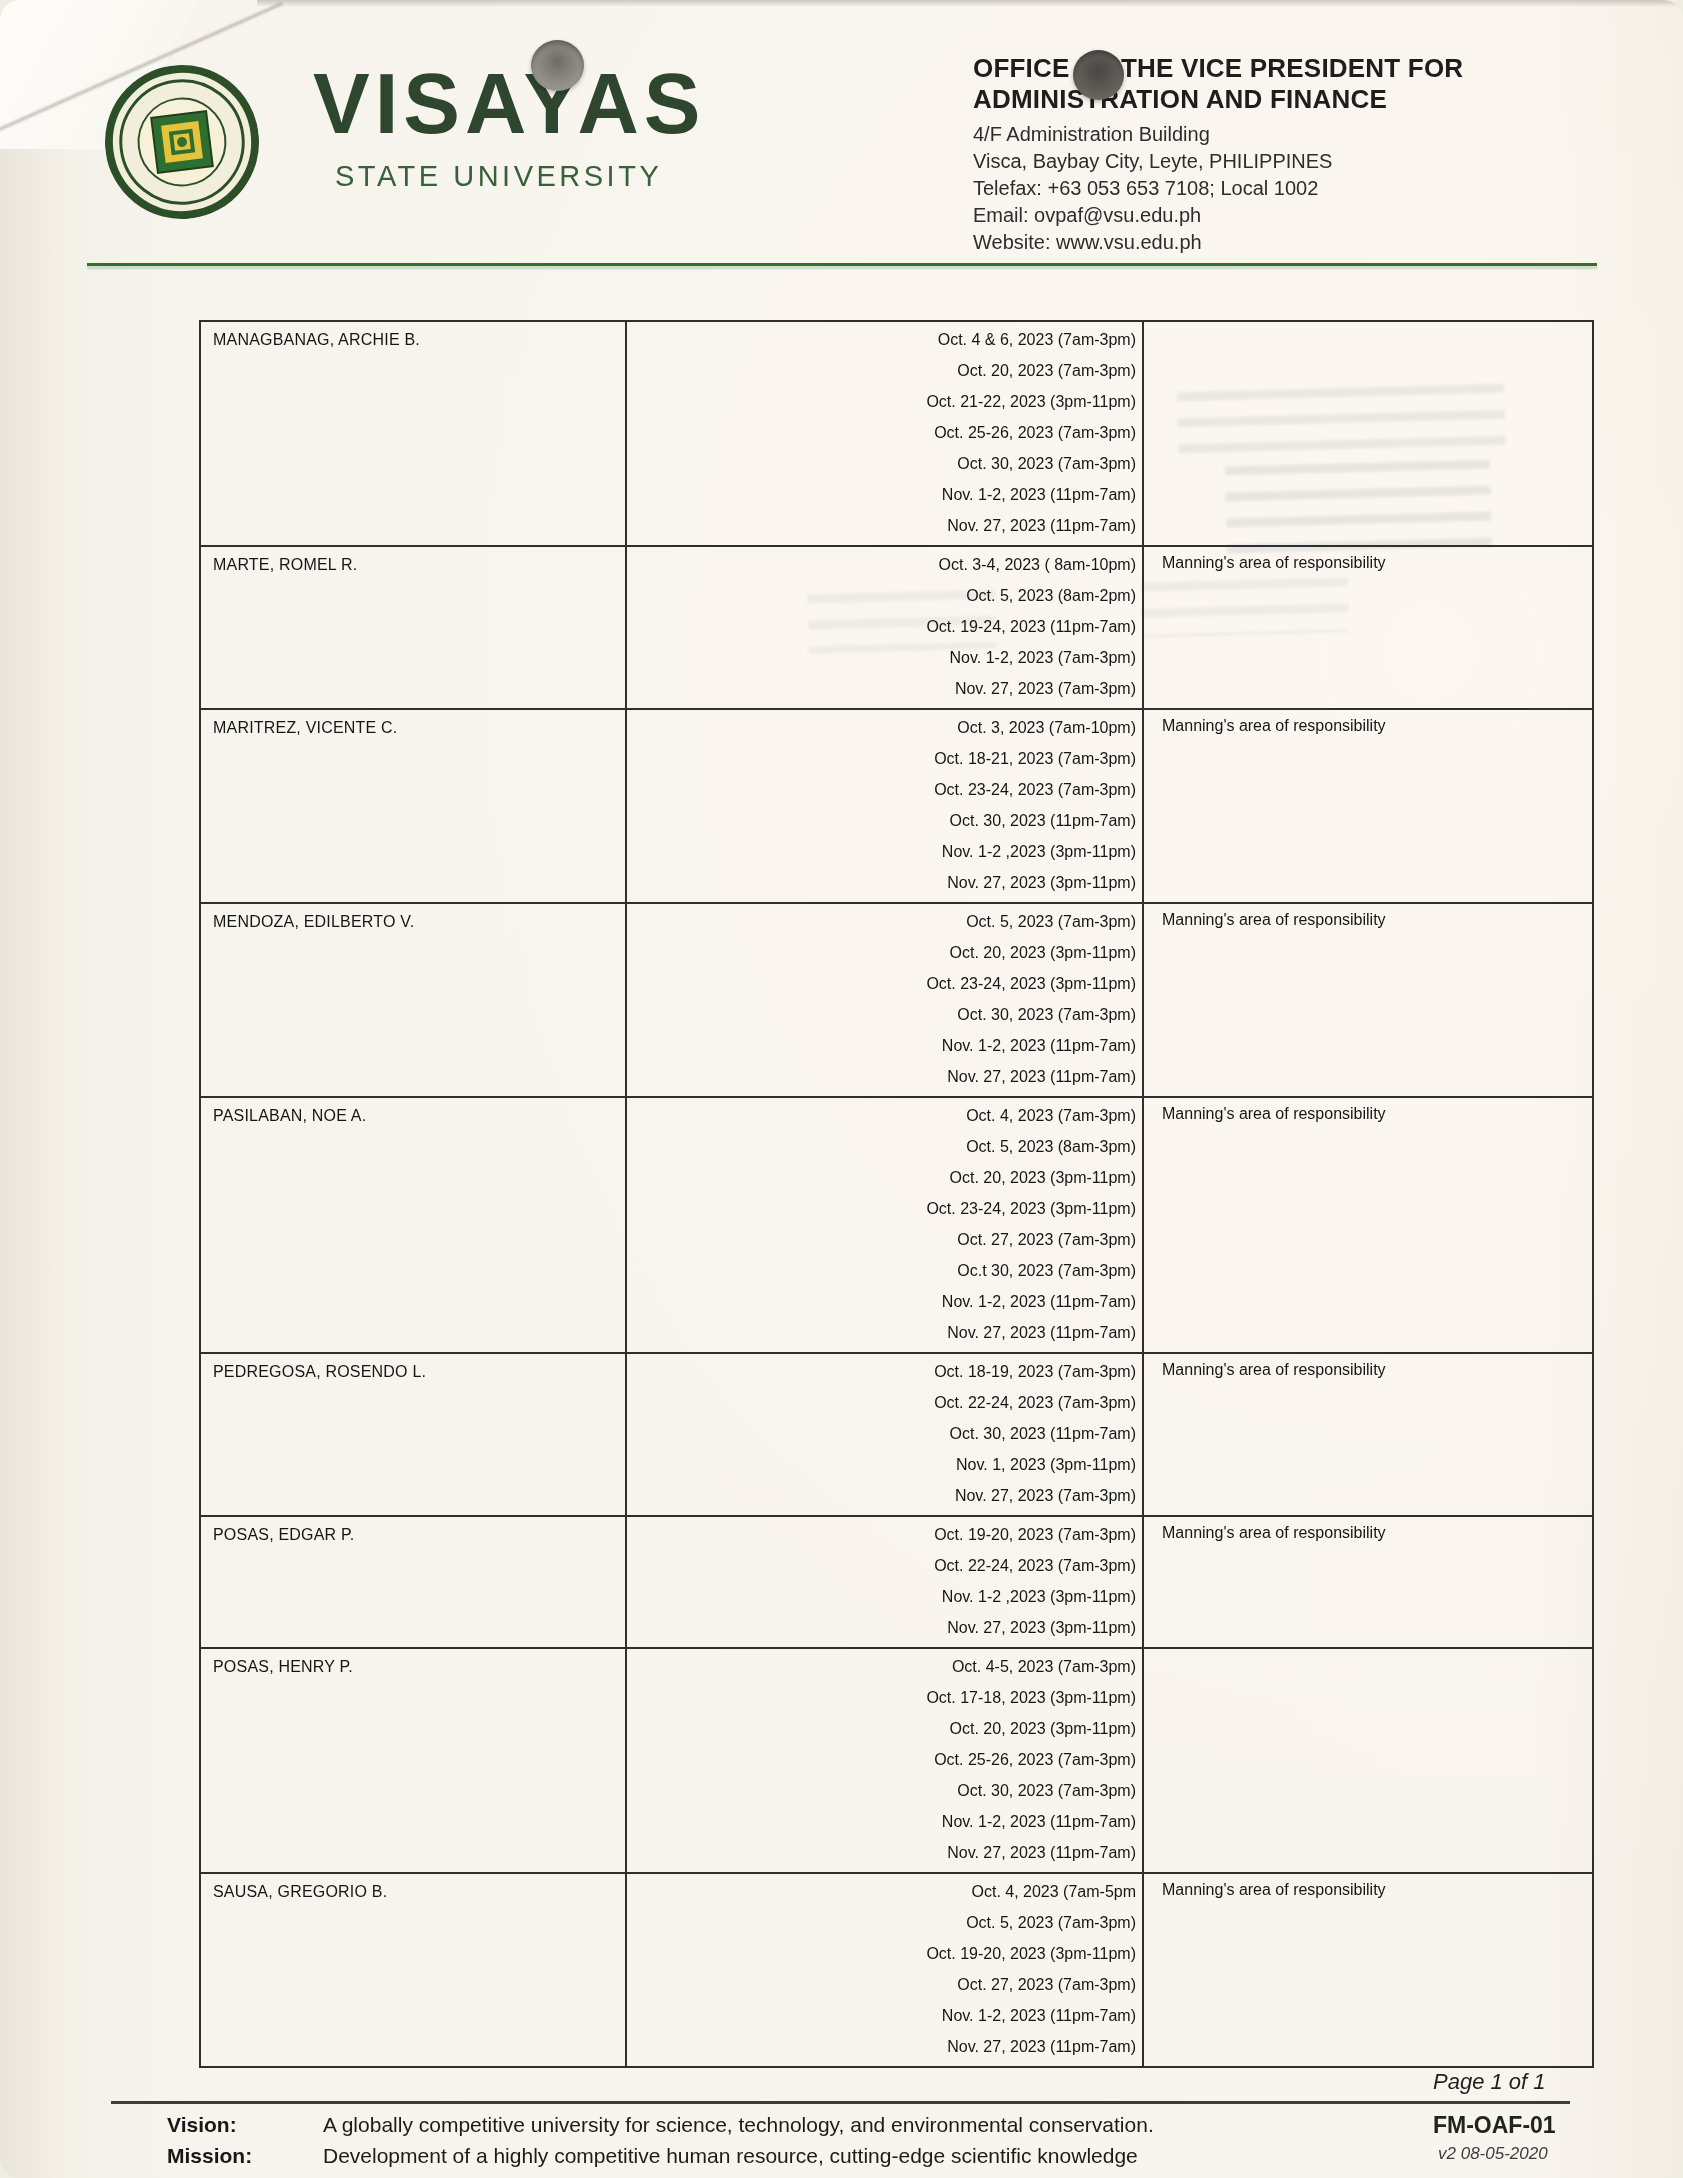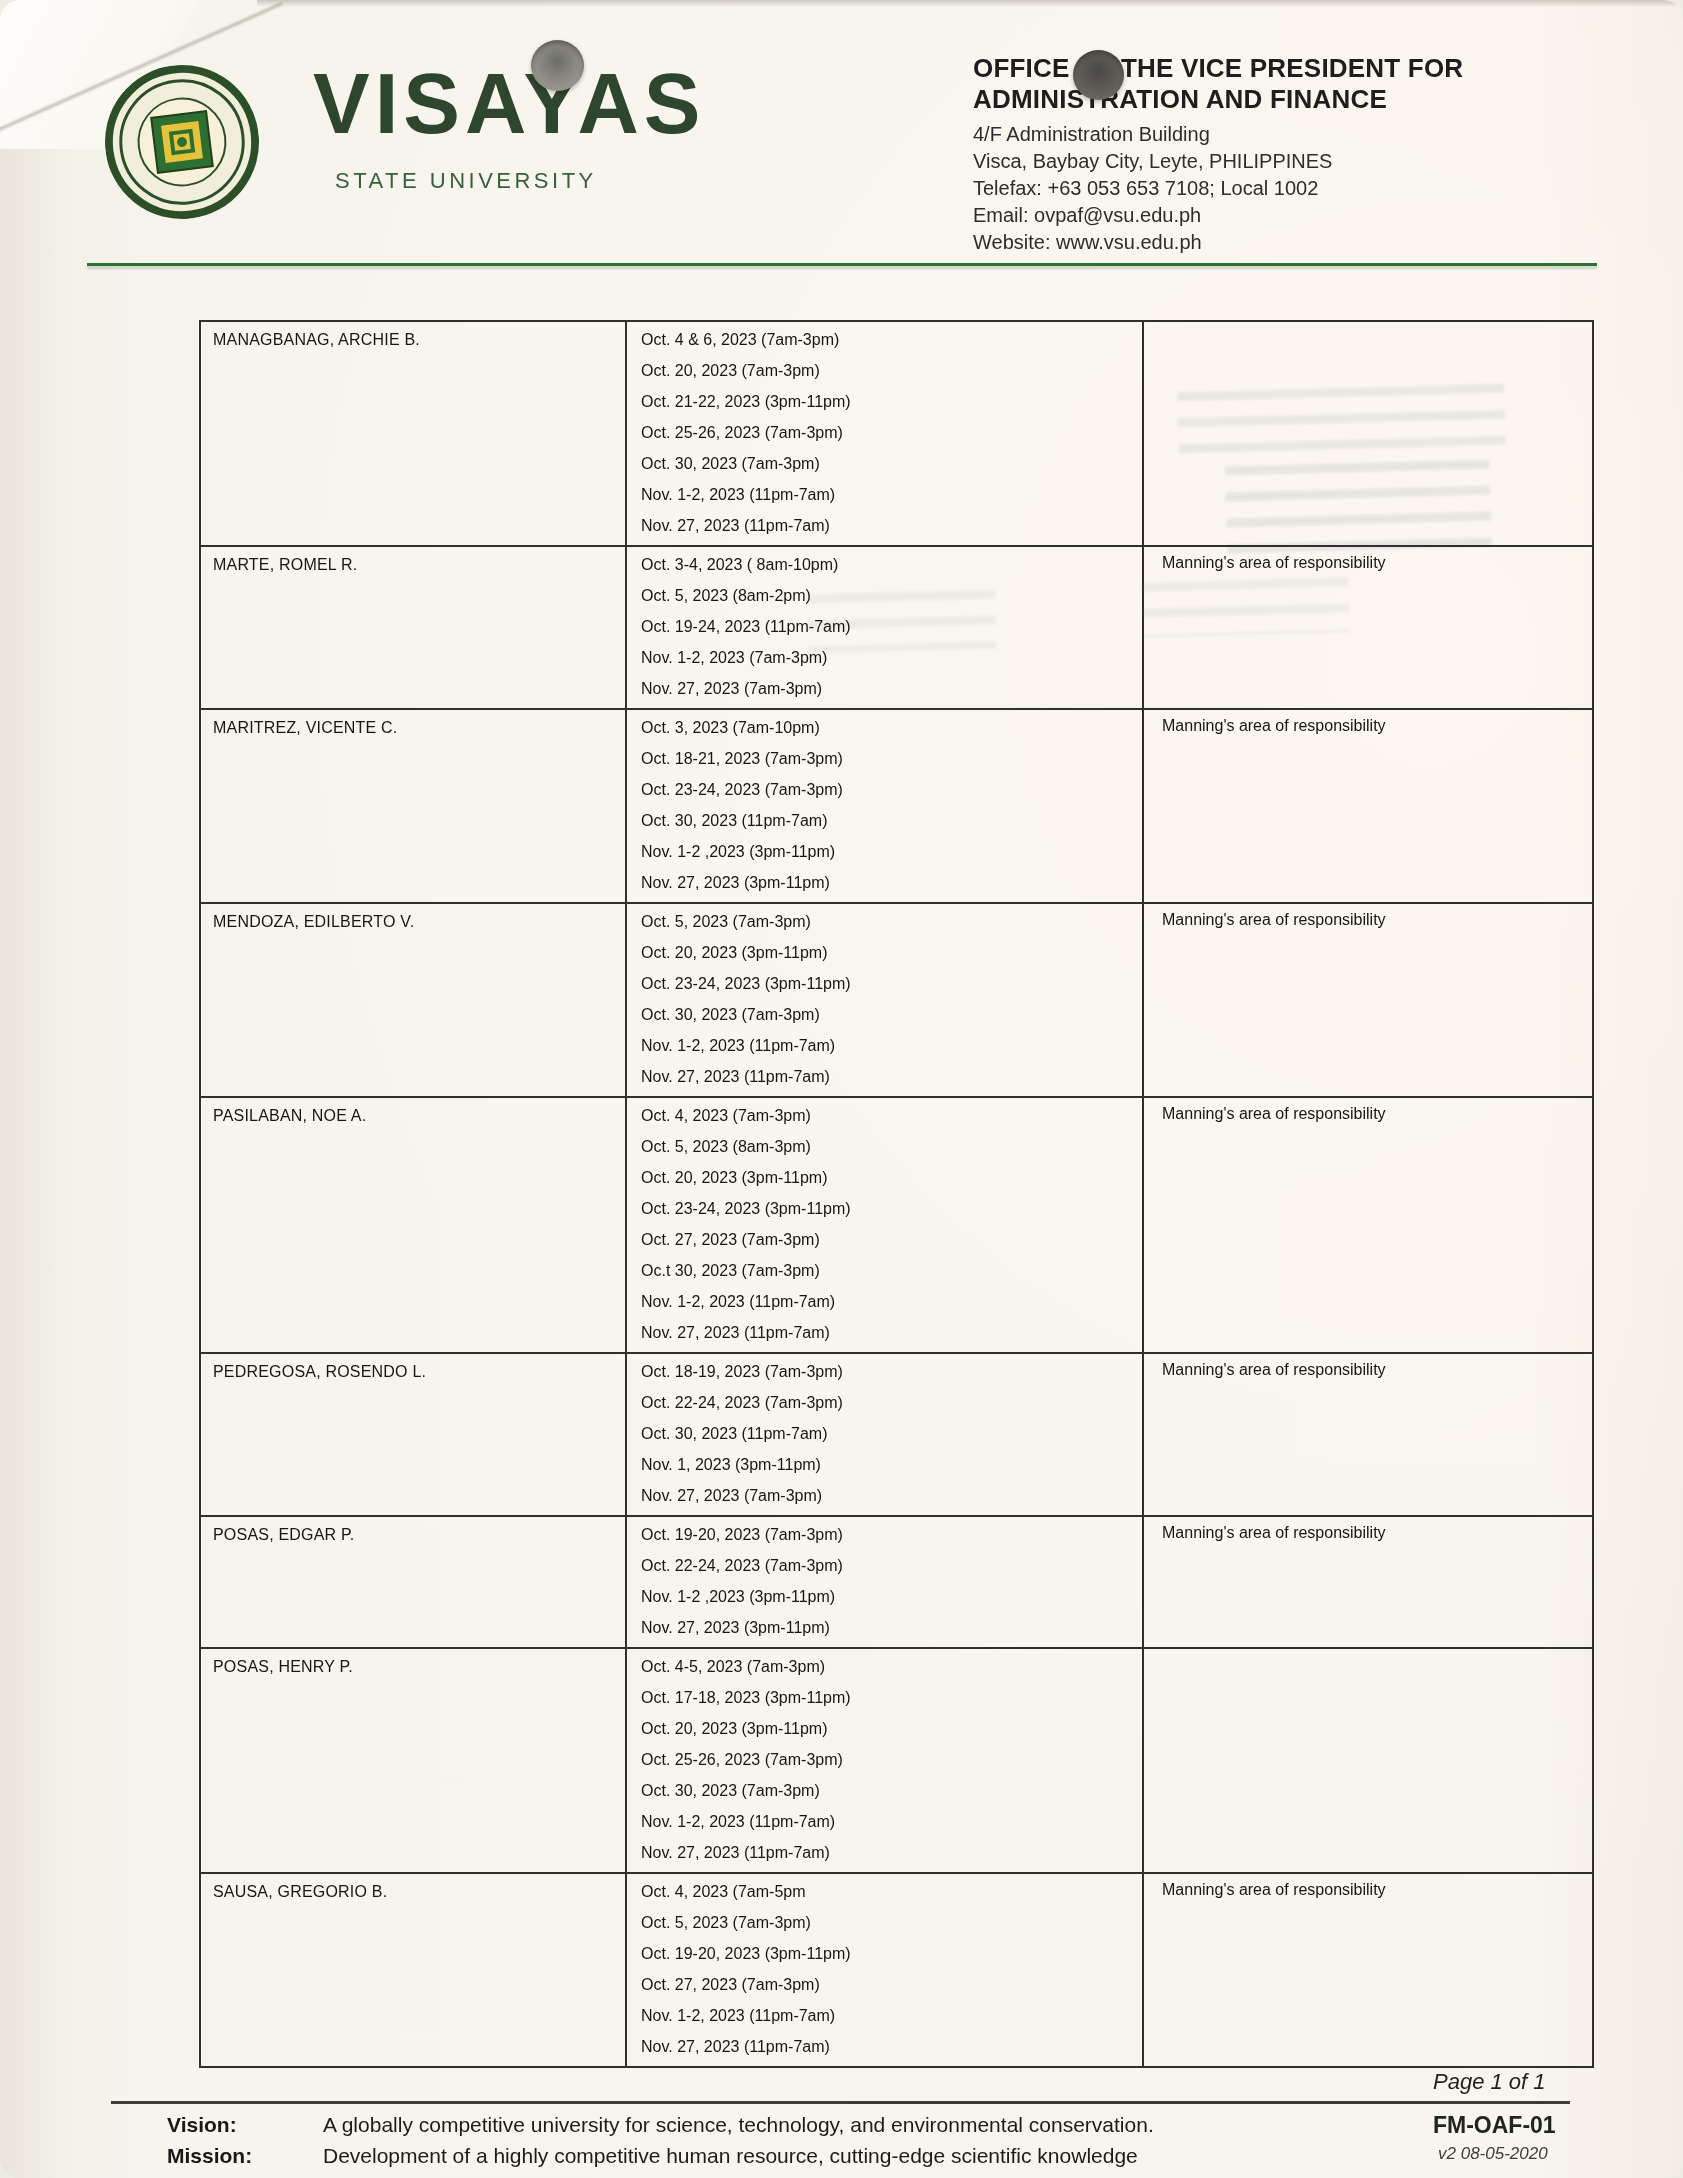--- a/index.html
+++ b/index.html
@@ -55,40 +55,40 @@
   
   .seal {
     position:absolute; left:105px; top:65px; width:154px; height:154px;
     transform:rotate(-7deg); z-index:7;
   }
   .wordmark-visayas {
     position:absolute; left:313px; top:55px; z-index:7;
     font-size:85px; font-weight:bold; letter-spacing:5px; color:#2e452e;
   }
   .wordmark-sub {
-    position:absolute; left:335px; top:168px; z-index:7;
-    font-size:22px; letter-spacing:3.5px; color:#38603a; font-weight:500;
+    position:absolute; left:335px; top:160px; z-index:7;
+    font-size:29px; letter-spacing:3.5px; color:#38603a; font-weight:500;
   }
   .office-block { position:absolute; left:973px; top:53px; z-index:8; }
   .office-title { font-size:26px; font-weight:bold; line-height:31px; color:#1e1e1e; letter-spacing:0.2px; }
   .office-addr  { font-size:20px; line-height:27px; color:#2d2d2d; }
   .office-addr.first { margin-top:6px; }
   .green-rule {
     position:absolute; left:87px; top:263px; width:1510px; height:3px;
     background:#2f7032; box-shadow:0 3px 2px rgba(70,120,70,0.25); z-index:3;
   }
   
   table.sched {
     position:absolute; left:199px; top:320px; width:1323px; z-index:9;
     border-collapse:collapse; table-layout:fixed;
     font-size:16px; line-height:31px; color:#161616;
   }
   table.sched td { border:2px solid #2f2f2f; vertical-align:top; }
   td.col-name    { width:406px; padding:2px 6px 4px 12px; letter-spacing:0.2px; }
-  td.col-sched   { width:495px; padding:2px 6px 4px 14px; }
+  td.col-sched   { width:495px; padding:2px 6px 4px 14px;text-align:right; }
   td.col-remarks { width:422px; vertical-align:middle; padding:0 8px 2px 18px; }
   
   .footer-rule {
     position:absolute; left:111px; top:2101px; width:1459px; height:3px;
     background:#3c3f39; z-index:3;
   }
   .page-num {
     position:absolute; left:1433px; top:2069px; z-index:9;
     font-size:22px; font-style:italic; color:#1f1f1f;
   }

